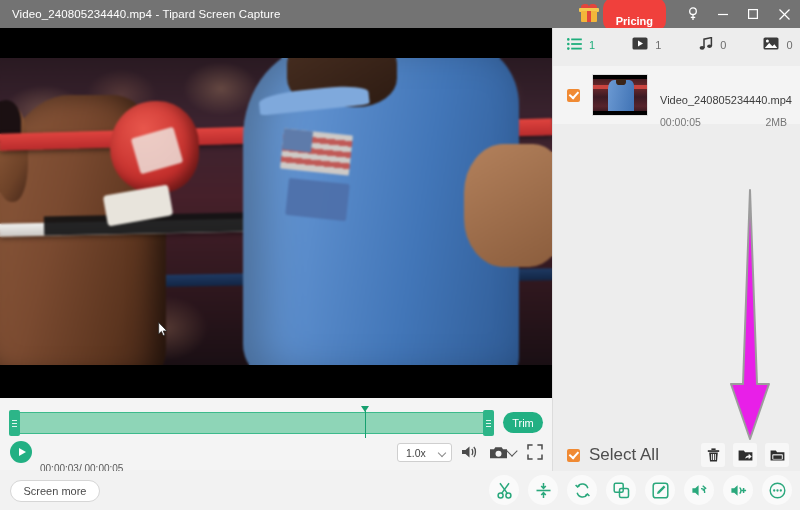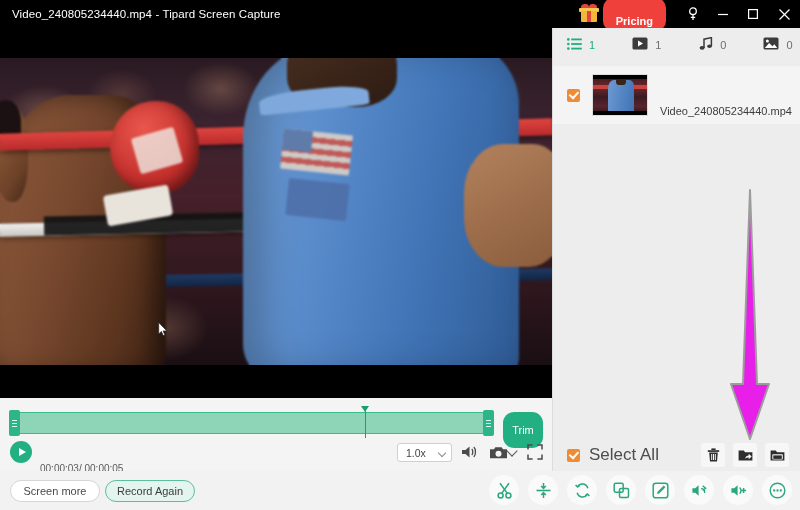--- a/index.html
+++ b/index.html
@@ -7,21 +7,21 @@
   body {
     font-family:"Liberation Sans", sans-serif;
     background:#f2f2f2;
     -webkit-font-smoothing:antialiased;
   }
   .app { position:relative; width:800px; height:510px; background:#f2f2f2; }
 
   
   .titlebar {
     position:absolute; left:0; top:0; width:800px; height:28px;
-    background:#000000; display:flex; align-items:center;
+    background:#737373; display:flex; align-items:center;
   }
   .title-text {
     color:#ffffff; font-size:11.5px; margin-left:12px; letter-spacing:.1px;
     white-space:nowrap;
   }
   .tb-right { position:absolute; right:0; top:0; height:28px; display:flex; align-items:center; }
   .gift-icon { width:22px; height:20px; position:relative; margin-right:3px; }
   .gift-icon .gbox { position:absolute; left:3px; top:7px; width:16px; height:11px; background:#f3b63a; border-radius:1px; }
   .gift-icon .gband { position:absolute; left:9px; top:7px; width:4px; height:11px; background:#e3453c; }
   .gift-icon .glid { position:absolute; left:1px; top:4px; width:20px; height:4px; background:#f5c84f; border-radius:1px; }
@@ -170,21 +170,21 @@
   .trim-handle.right { left:483px; }
   .trim-handle i { display:block; width:5px; height:1px; background:rgba(255,255,255,.85); }
   .playhead { position:absolute; left:361px; top:-4px; width:9px; height:32px; cursor:ew-resize; }
   .playhead .ph-tri {
     position:absolute; left:0; top:0; width:0; height:0;
     border-left:4.5px solid transparent; border-right:4.5px solid transparent;
     border-top:6px solid #17a06f;
   }
   .playhead .ph-line { position:absolute; left:4px; top:5px; width:1px; height:27px; background:#17a06f; }
   .trim-btn {
-    position:absolute; left:503px; top:2px; width:40px; height:36px;
+    position:absolute; left:503px; top:2px; width:40px; height:21px;
     background:#22b083; color:#fff; font-size:11px; border-radius:11px;
     display:flex; align-items:center; justify-content:center; cursor:pointer; border:none;
   }
   .ctrl-row { position:absolute; left:0; top:40px; width:552px; height:30px; }
   .play-btn {
     position:absolute; left:10px; top:3px; width:22px; height:22px;
     border-radius:50%; background:#22b083; display:flex; align-items:center; justify-content:center; cursor:pointer;
   }
   .play-btn::after {
     content:''; width:0; height:0; margin-left:2px;
@@ -471,20 +471,24 @@
       <div class="thumb">
         <div class="t-bg"></div>
           <div class="t-rope"></div>
         <div class="t-ref"></div>
           <div class="t-head"></div>
         <div class="t-lb-t"></div>
           <div class="t-lb-b"></div>
       </div>
       <div class="f-meta">
         <div class="f-name">Video_240805234440.mp4</div>
+        <div class="f-sub">
+          <span class="f-dur">00:00:05</span>
+          <span class="f-size">2MB</span>
+        </div>
       </div>
     </div>
 
     <div class="rbottom">
       <div class="chk"></div>
       <span class="sel-all-label">Select All</span>
 
       <div class="rb-icons">
         <div class="rb-btn">
           <svg width="13" height="14" viewBox="0 0 13 14">
@@ -508,21 +512,20 @@
               <rect x="2.3" y="5.3" width="10.5" height="5.2" rx="0.7" fill="#f7f7f7"></rect>
               <rect x="3.3" y="6.4" width="8.5" height="3.5" fill="#2e2e2e"></rect>
             </svg>
         </div>
       </div>
     </div>
   </div>
 
   <div class="bottombar">
     <button class="pill pill-more">Screen more</button>
-    <button class="pill pill-again">Record Again</button>
 
     <div class="tools">
       <div class="tool">
         <svg width="17" height="17" viewBox="0 0 17 17">
             <path d="M4 1.2 L11.5 11.6" stroke="#2aa87c" stroke-width="1.5" fill="none"></path>
             <path d="M13 1.2 L5.5 11.6" stroke="#2aa87c" stroke-width="1.5" fill="none"></path>
             <circle cx="4.6" cy="13.6" r="2.5" fill="none" stroke="#2aa87c" stroke-width="1.5"></circle>
             <circle cx="12.4" cy="13.6" r="2.5" fill="none" stroke="#2aa87c" stroke-width="1.5"></circle>
           </svg>
       </div>

